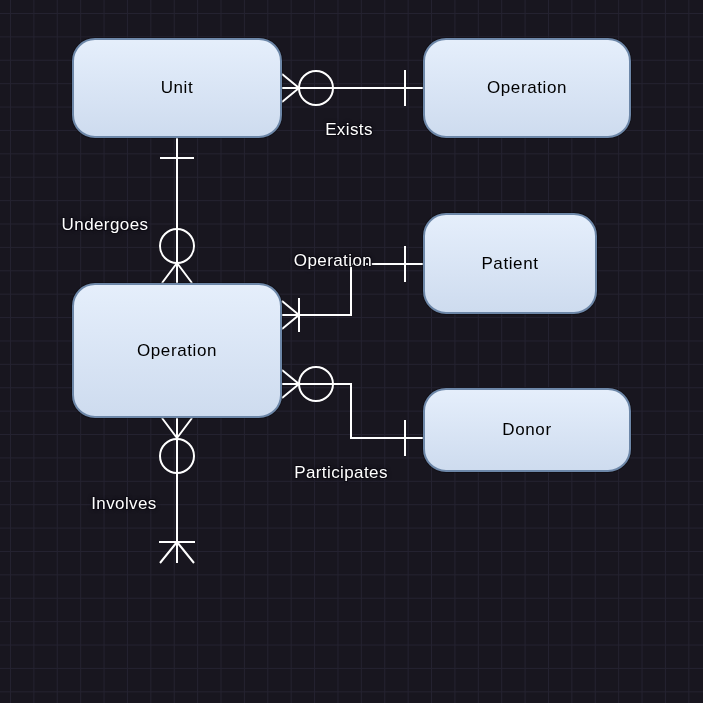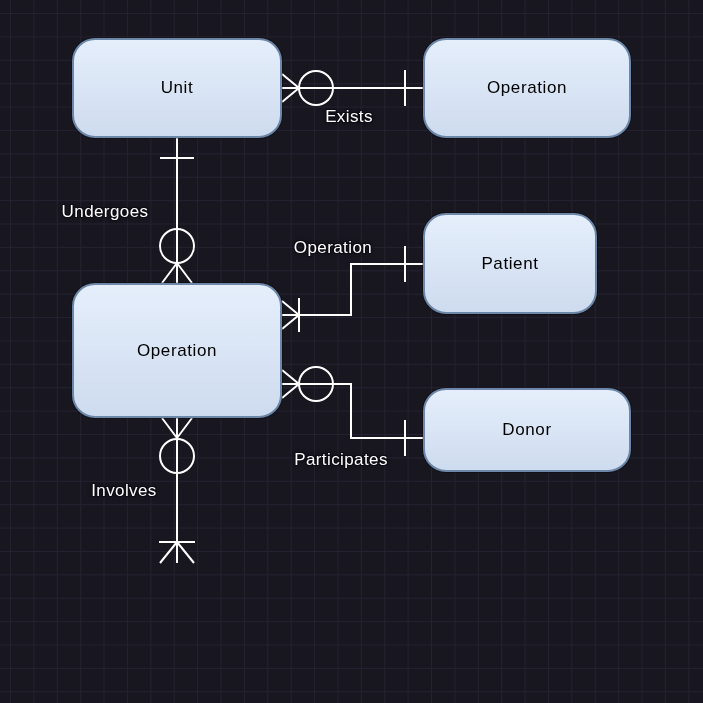--- a/index.html
+++ b/index.html
@@ -37,20 +37,21 @@
     display:flex;align-items:center;justify-content:center;
     color:var(--entity-text-color);
     font-size:17px;letter-spacing:.6px;
     box-shadow:0 0 0 1px rgba(0,0,0,.25);
   }
   .edge-label{
     position:absolute;transform:translate(-50%,-50%);
     color:var(--label-text-color);font-size:17px;letter-spacing:.4px;
     white-space:nowrap;
     text-shadow:-1px -1px 0 #0e0c14,1px -1px 0 #0e0c14,-1px 1px 0 #0e0c14,1px 1px 0 #0e0c14,0 0 4px #0e0c14;
+    margin-top:13px;
   }
 </style>
 </head>
 <body>
 
 <div class="stage">
 
   <svg class="connector-layer" width="703" height="703" viewBox="0 0 703 703">
 
     <g class="edge">

